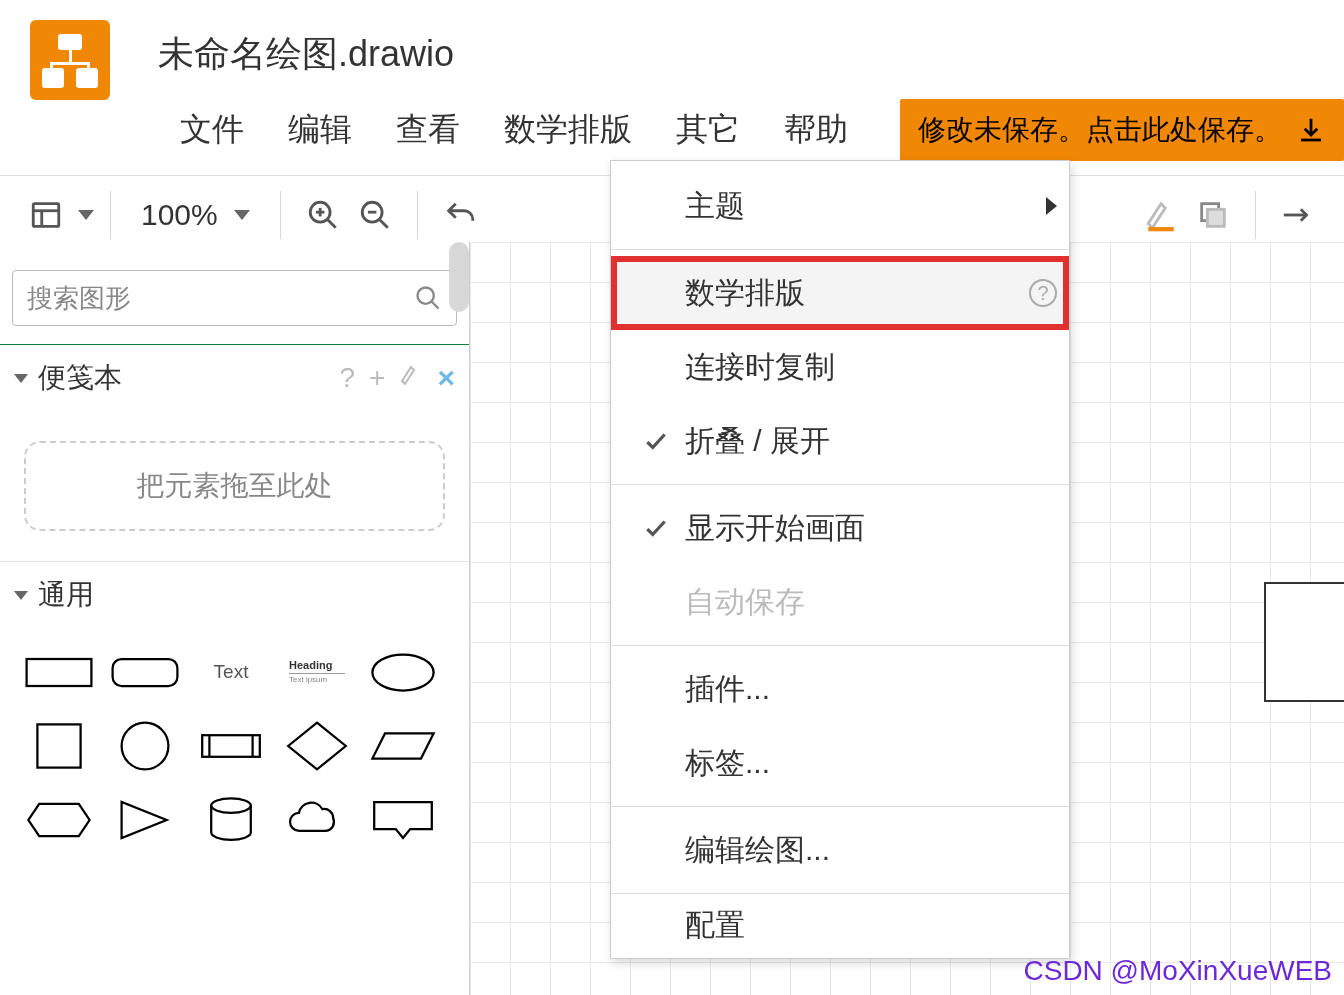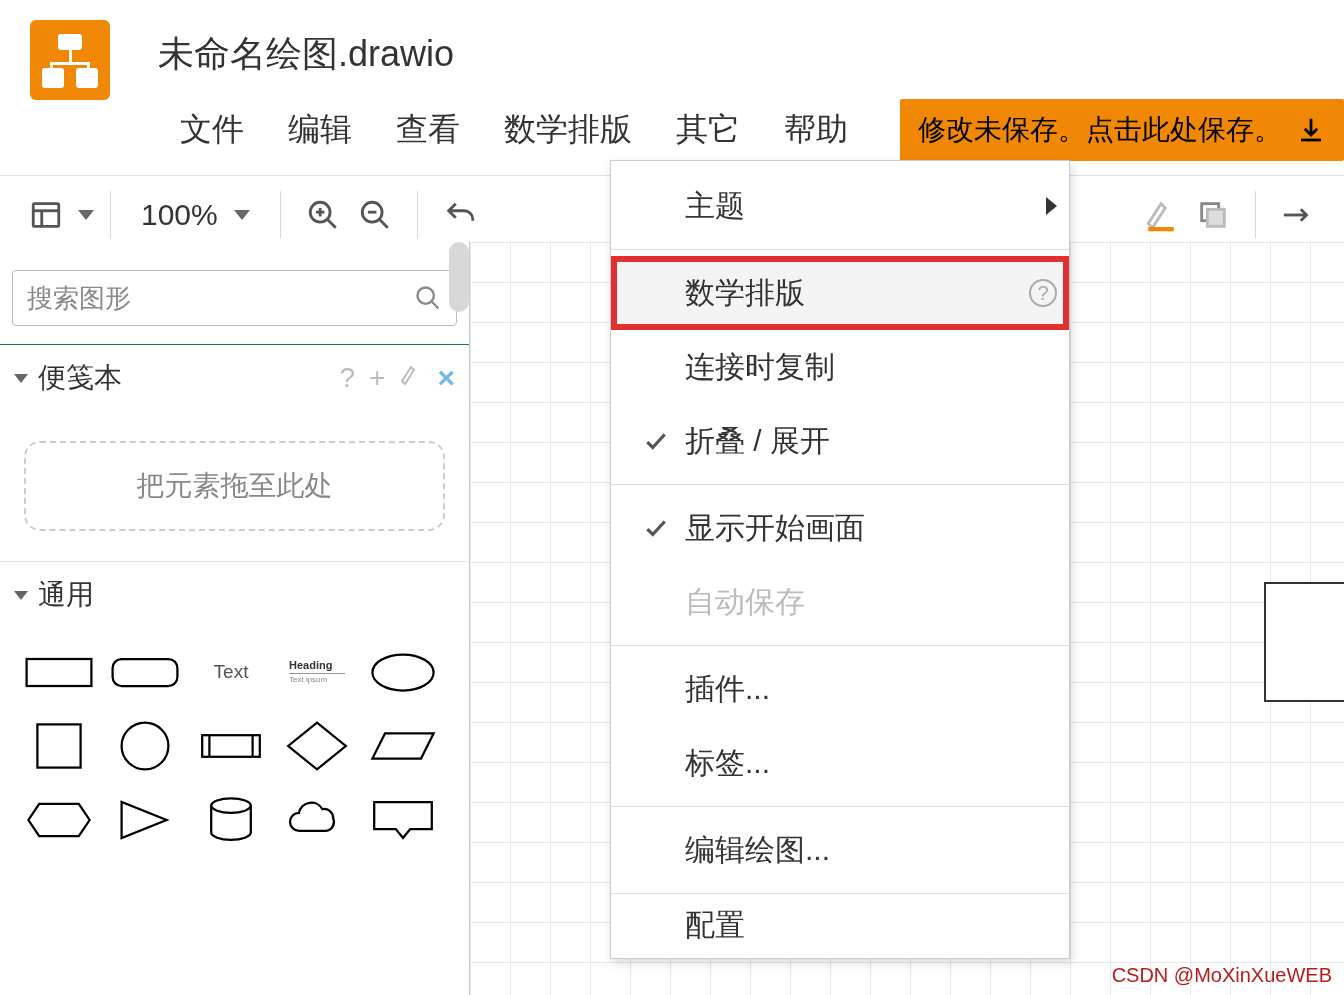--- a/index.html
+++ b/index.html
@@ -73,21 +73,21 @@
 .dd-item.disabled { color: #bbb; cursor: default; }
 .dd-item .chk { width: 50px; display: flex; justify-content: center; color: #555; }
 .dd-item .lbl { flex: 1; padding-left: 4px; }
 .dd-item .sub-arrow { width: 0; height: 0; border-top: 9px solid transparent; border-bottom: 9px solid transparent; border-left: 11px solid #333; }
 .dd-item .help { width: 28px; height: 28px; border: 2px solid #aaa; border-radius: 50%; display: flex; align-items: center; justify-content: center; font-size: 20px; color: #aaa; margin-left: 14px; }
 .dd-sep { height: 1px; background: #ddd; margin: 6px 0; }
 .dd-item.highlight { outline: 6px solid #e03030; outline-offset: -6px; background: #f4f4f4; z-index: 5; }
 .dd-item.hover-bg { background: #f4f4f4; }
 
 
-.watermark { position: absolute; bottom: 8px; right: 12px; font-size: 20px; color: #b91c1c; padding-left: 28px; }
+.watermark { position: absolute; bottom: 8px; right: 12px; font-size: 28px; color: #6d28d9; padding-left: 28px; }
 
 </style>
 </head>
 <body>
 
 <div class="header">
   <div class="logo">
     <div class="logo-shape logo-top"></div>
     <div class="logo-shape logo-bl"></div>
     <div class="logo-shape logo-br"></div>

